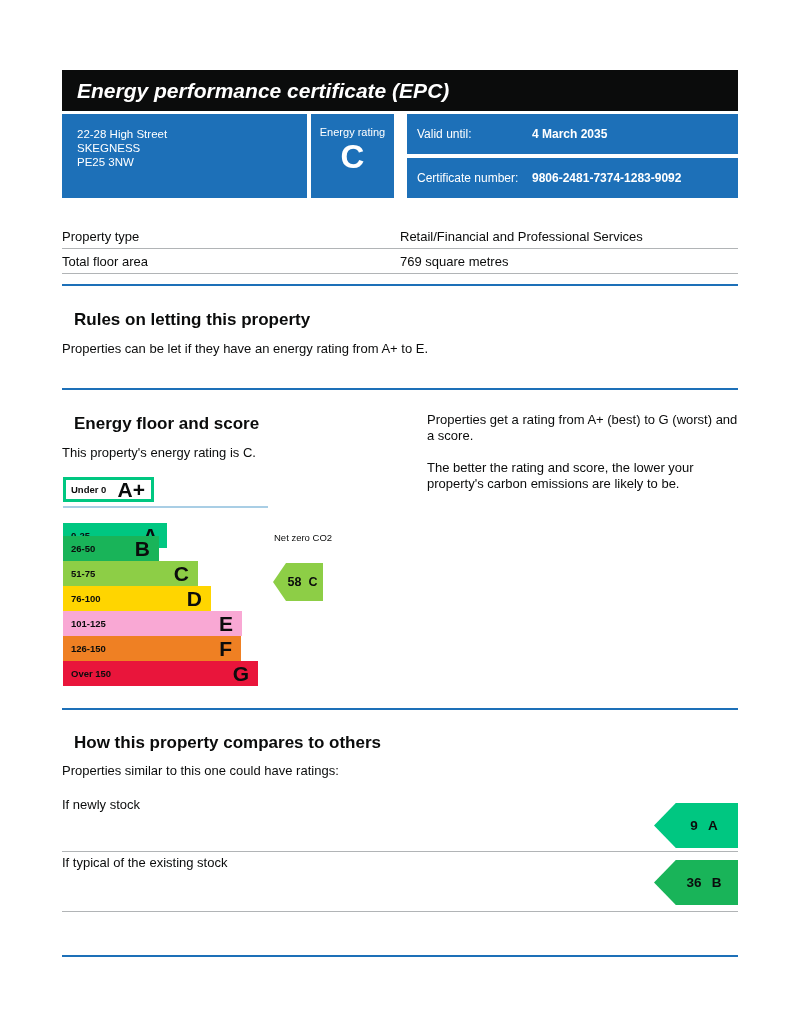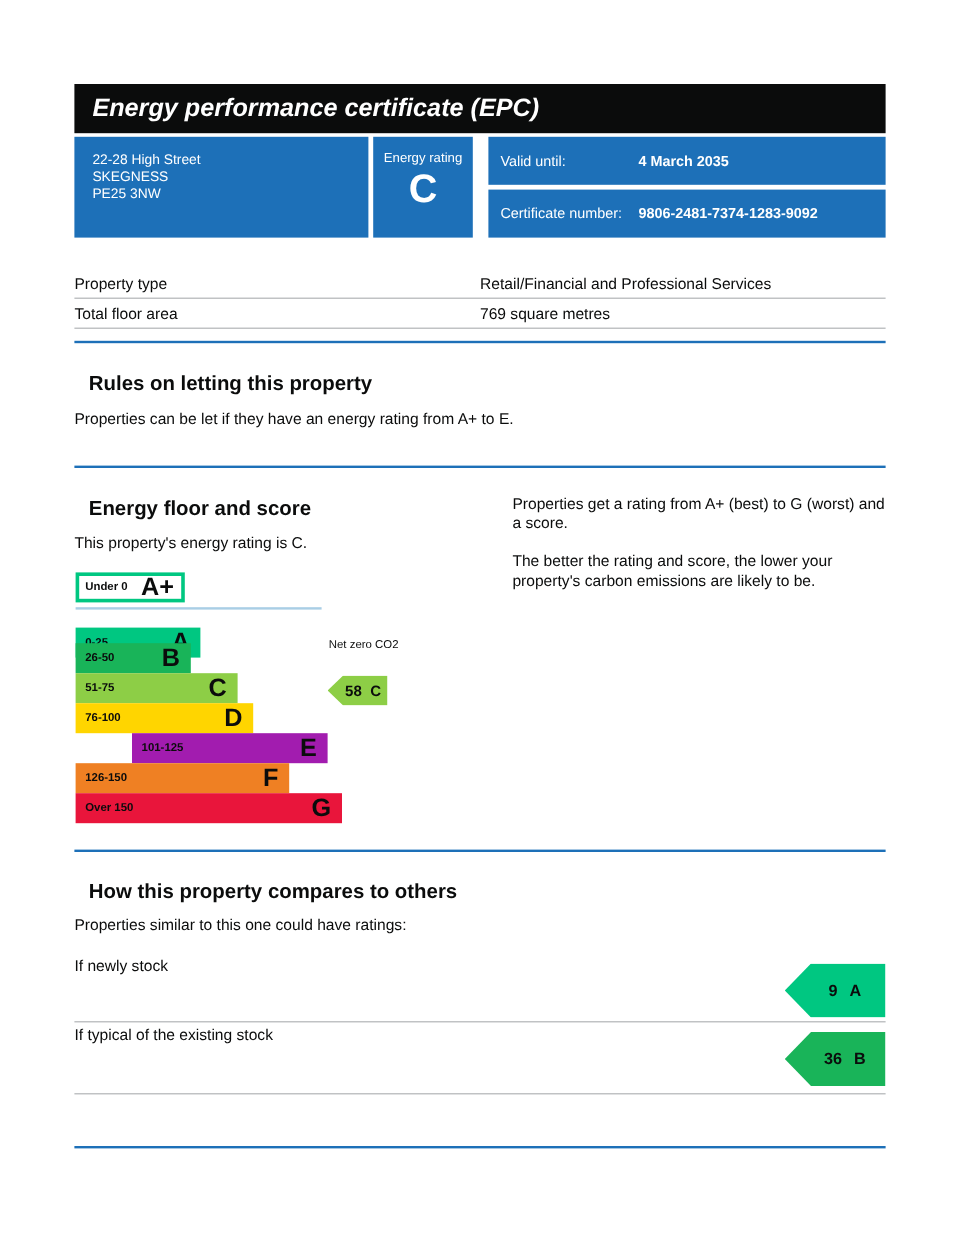--- a/index.html
+++ b/index.html
@@ -47,21 +47,21 @@
   #epc-scale{position:absolute;left:63px;top:477px;width:340px;height:215px;}
   .band{position:absolute;left:0;height:25px;display:flex;align-items:center;box-sizing:border-box;}
   .band .range{font-size:9.5px;font-weight:bold;padding-left:8px;white-space:nowrap;}
   .band .letter{margin-left:auto;font-size:21px;font-weight:bold;line-height:1;padding-right:9px;}
   .band-outline .range{padding-left:5px;}
   .band-outline .letter{padding-right:6px;}
   .netzero-line{position:absolute;top:29px;left:0;width:205px;height:2px;background:#a9cee5;}
   .netzero-label{position:absolute;top:25px;left:211px;font-size:9.5px;font-weight:normal;white-space:nowrap;margin-top:30px;}
   .arrow-left{clip-path:polygon(0 50%,26% 0,100% 0,100% 100%,26% 100%);}
   #current-arrow{
-    position:absolute;left:210px;width:50px;height:25px;
+    position:absolute;left:210px;width:50px;height:38px;
     display:flex;align-items:center;justify-content:center;gap:7px;
     padding-left:9px;box-sizing:border-box;
     font-size:12.5px;font-weight:bold;color:#0b0c0c;
   }
 
   
   .cmp{
     position:absolute;left:654px;width:84px;height:45px;
     display:flex;align-items:center;justify-content:center;gap:10px;
     padding-left:16px;box-sizing:border-box;
@@ -145,29 +145,29 @@
         <span class="letter">B</span>
       </div>
       <div class="band" style="top: 84px; width: 135px; background: rgb(141, 206, 70);">
         <span class="range">51-75</span>
         <span class="letter">C</span>
       </div>
       <div class="band" style="top: 109px; width: 148px; background: rgb(255, 213, 0);">
         <span class="range">76-100</span>
         <span class="letter">D</span>
       </div>
-      <div class="band" style="top: 134px; width: 163px; background: #a21caf; margin-left: 47px;">
+      <div class="band" style="top: 134px; width: 179px; background: #f9a8d4;">
         <span class="range">101-125</span>
         <span class="letter">E</span>
       </div>
       <div class="band" style="top: 159px; width: 178px; background: rgb(239, 128, 35);">
         <span class="range">126-150</span>
         <span class="letter">F</span>
       </div>
-      <div class="band" style="top: 184px; width: 222px; background: rgb(233, 21, 59); gap: 12px;">
+      <div class="band" style="top: 184px; width: 195px; background: rgb(233, 21, 59); gap: 12px;">
         <span class="range">Over 150</span>
         <span class="letter">G</span>
       </div>
     </div>
 
   <div class="hr-blue" style="top:708px"></div>
 
   <h2 class="heading" style="top:721px">How this property compares to others</h2>
   <p class="body-text" style="top:763px">Properties similar to this one could have ratings:</p>
 

